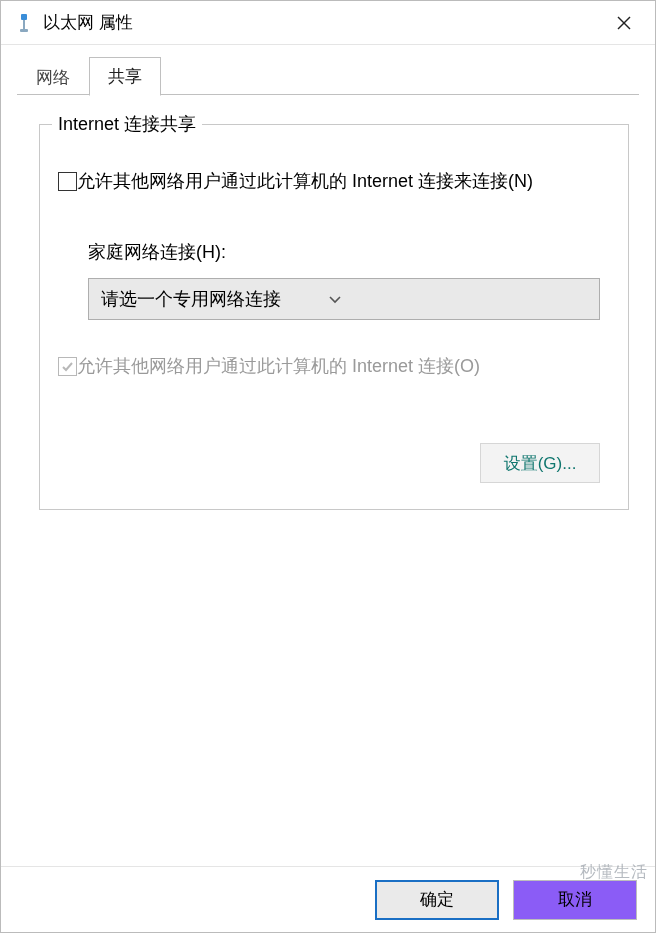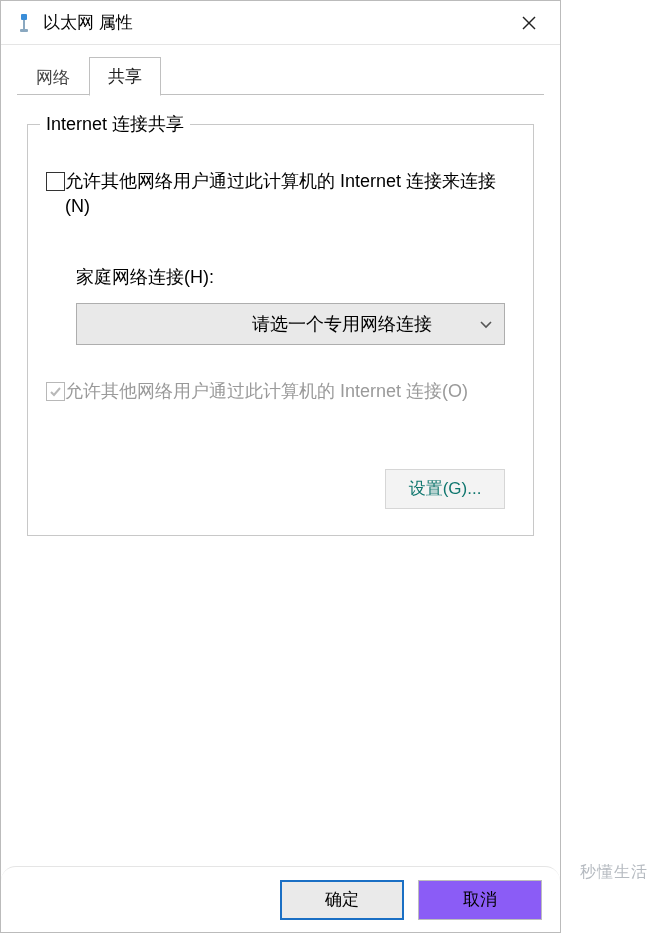--- a/index.html
+++ b/index.html
@@ -5,21 +5,21 @@
   * { box-sizing: border-box; }
   html, body {
     margin: 0; padding: 0;
     width: 656px; height: 933px;
     font-family: "Microsoft YaHei", "Segoe UI", sans-serif;
     font-size: 16px;
     background: #fff;
     color: #000;
   }
   .window {
-    width: 561px; height: 933px;
+    width: 656px; height: 933px;
     border: 1px solid #bbb;
     display: flex;
     flex-direction: column;
     background: #fff;
   }
   .titlebar {
     height: 44px;
     display: flex;
     align-items: center;
     padding: 0 8px 0 14px;
@@ -70,21 +70,21 @@
   .tabline {
     height: 1px;
     background: #c0c0c0;
     margin: 0 16px;
     position: relative;
     top: -1px;
     z-index: 1;
   }
   .content {
     flex: 1;
-    padding: 28px 26px 10px 26px;
+    padding: 28px 26px 10px 38px;
     position: relative;
   }
   .groupbox {
     border: 1px solid #c8c8c8;
     position: relative;
     padding: 44px 18px 26px 18px;
     min-height: 370px;
   }
   .groupbox .legend {
     position: absolute;
@@ -118,21 +118,21 @@
   .combo {
     margin: 0 10px 0 30px;
     height: 42px;
     border: 1px solid #aeaeae;
     background: #e9e9e9;
     display: flex;
     align-items: center;
     padding: 0 12px;
     font-size: 18px;
     cursor: pointer;
-    justify-content: flex-end;
+    justify-content: flex-start;
     gap: 48px;
   }
   .combo .caret {
     font-size: 13px;
     color: #555;
   }
   .settings-row {
     display: flex;
     justify-content: flex-end;
     margin-top: 64px;
@@ -156,21 +156,20 @@
     cursor: default;
   }
   .footer {
     height: 66px;
     border-top: 1px solid #e5e5e5;
     display: flex;
     justify-content: flex-end;
     align-items: center;
     gap: 14px;
     padding: 0 18px;
-    border-radius: 15px;
   }
   .footer .btn { min-width: 124px; height: 40px; }
   .btn.primary {
     border: 2px solid #1a6fc4;
     background: #eaeaea;
   }
   .watermark {
     position: absolute;
     right: 8px; bottom: 50px;
     font-size: 16px;

